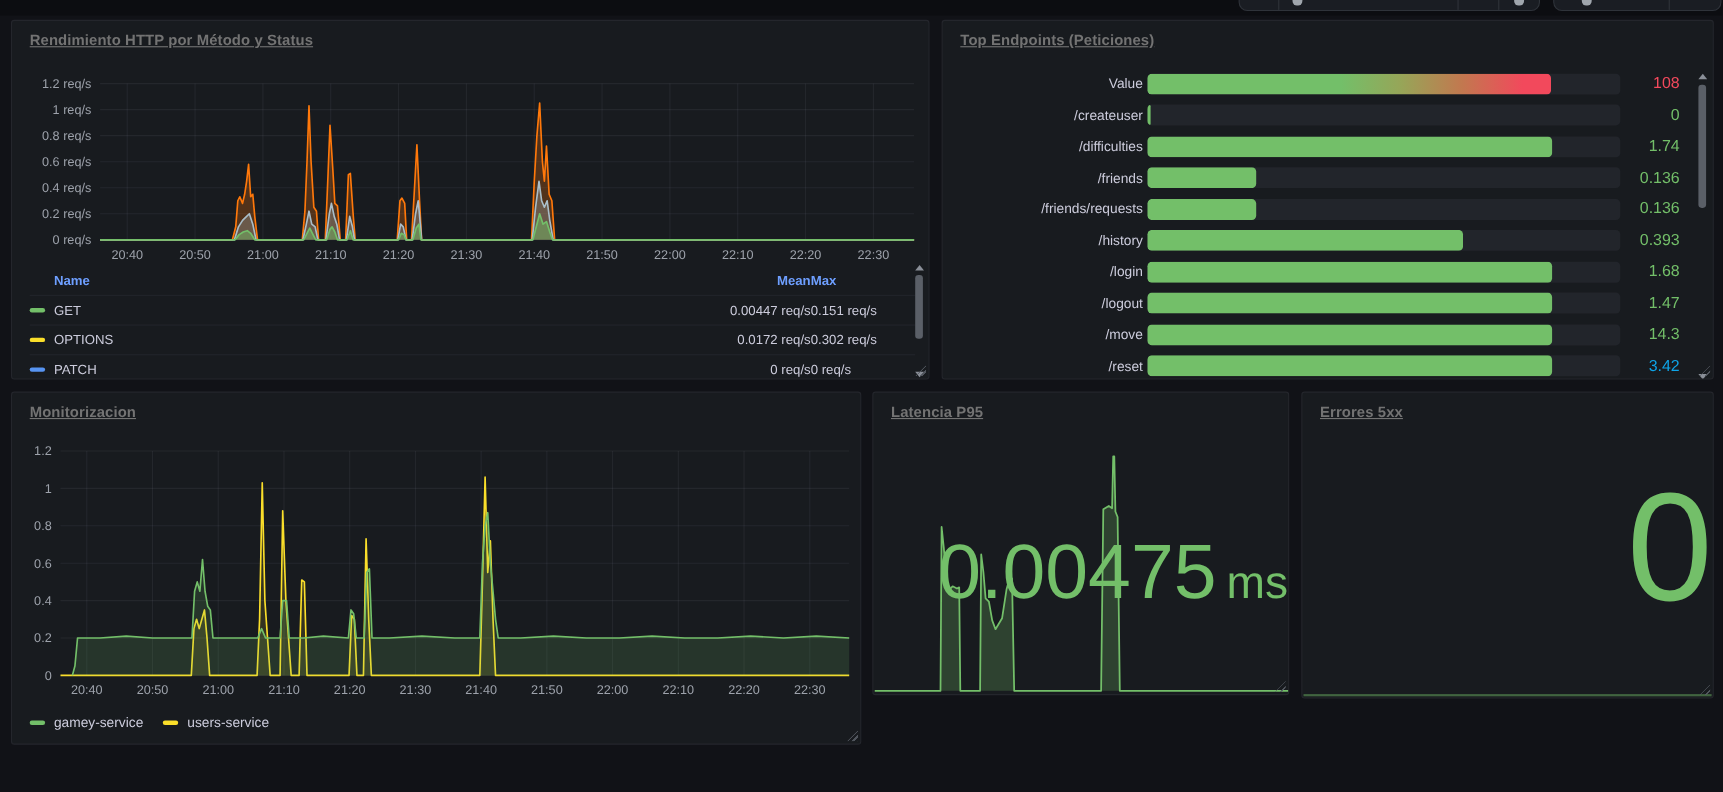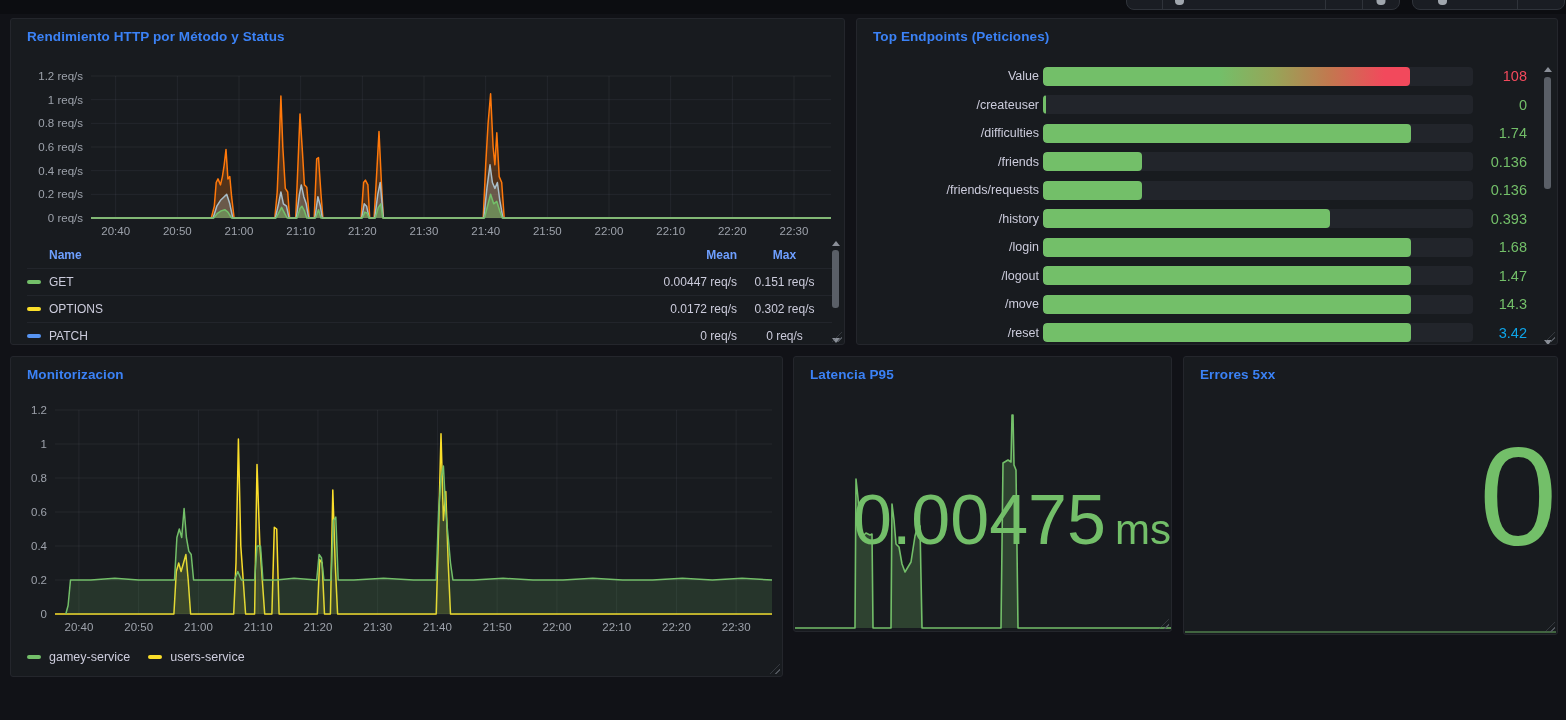--- a/index.html
+++ b/index.html
@@ -4,30 +4,30 @@
 <style>
   html,body{margin:0;padding:0;background:#111217;}
   body{font-family:"Liberation Sans",sans-serif;color:#CCCCDC;}
   #stage{position:relative;width:1566px;height:720px;overflow:hidden;background:#111217;}
   #topstrip{position:absolute;left:0;top:0;width:1566px;height:14px;background:#0c0d11;}
   .tb-group{position:absolute;top:-22px;height:32px;background:#1a1d23;border:1px solid #2f333a;border-radius:8px;box-sizing:border-box;display:flex;}
   .tb-seg{height:100%;border-right:1px solid #2f333a;position:relative;}
   .tb-seg:last-child{border-right:none;}
   .tb-smudge{position:absolute;bottom:4px;left:50%;transform:translateX(-50%);width:9px;height:5px;background:#b9bec5;border-radius:0 0 4px 4px;opacity:.85;}
   .panel{position:absolute;background:#181b1f;border:1px solid #24262c;border-radius:3px;box-sizing:border-box;overflow:hidden;}
-  .panel-title{position:absolute;left:16px;top:10px;font-size:13.5px;font-weight:600;color:#3b82f6;letter-spacing:.1px;white-space:nowrap;}
+  .panel-title{position:absolute;left:16px;top:10px;font-size:13.5px;font-weight:600;color:#737373;letter-spacing:.1px;white-space:nowrap;text-decoration:underline;}
   .chart-svg{position:absolute;left:0;top:0;}
   
   .legend-table{position:absolute;left:16px;right:12px;top:223px;font-size:12px;}
   .lt-row{display:flex;align-items:center;height:26px;border-top:1px solid #22252b;}
   .lt-row.header{border-top:none;color:#6E9FFF;font-weight:600;}
   .lt-name{flex:1;display:flex;align-items:center;min-width:0;}
   .lt-name .hdr-pad{margin-left:22px;}
   .lt-mean{width:120px;text-align:right;}
-  .lt-max{width:95px;text-align:center;}
+  .lt-max{width:95px;text-align:left;}
   .swatch{display:inline-block;width:14px;height:4px;border-radius:2px;margin-right:8px;flex:none;}
   
   .bar-rows{position:absolute;left:16px;top:43px;right:30px;}
   .bar-row{display:flex;align-items:center;height:28.5px;}
   .bar-label{width:166px;text-align:right;font-size:12.5px;color:#CCCCDC;padding-right:4px;flex:none;white-space:nowrap;}
   .bar-track{width:430px;height:19px;background:#22252b;border-radius:4px;flex:none;position:relative;overflow:hidden;}
   .bar-fill{position:absolute;left:0;top:0;bottom:0;border-radius:4px;min-width:3px;}
   .bar-value{flex:1;text-align:right;font-size:14.5px;padding-left:8px;white-space:nowrap;}
   
   .vscroll{position:absolute;width:9px;}

